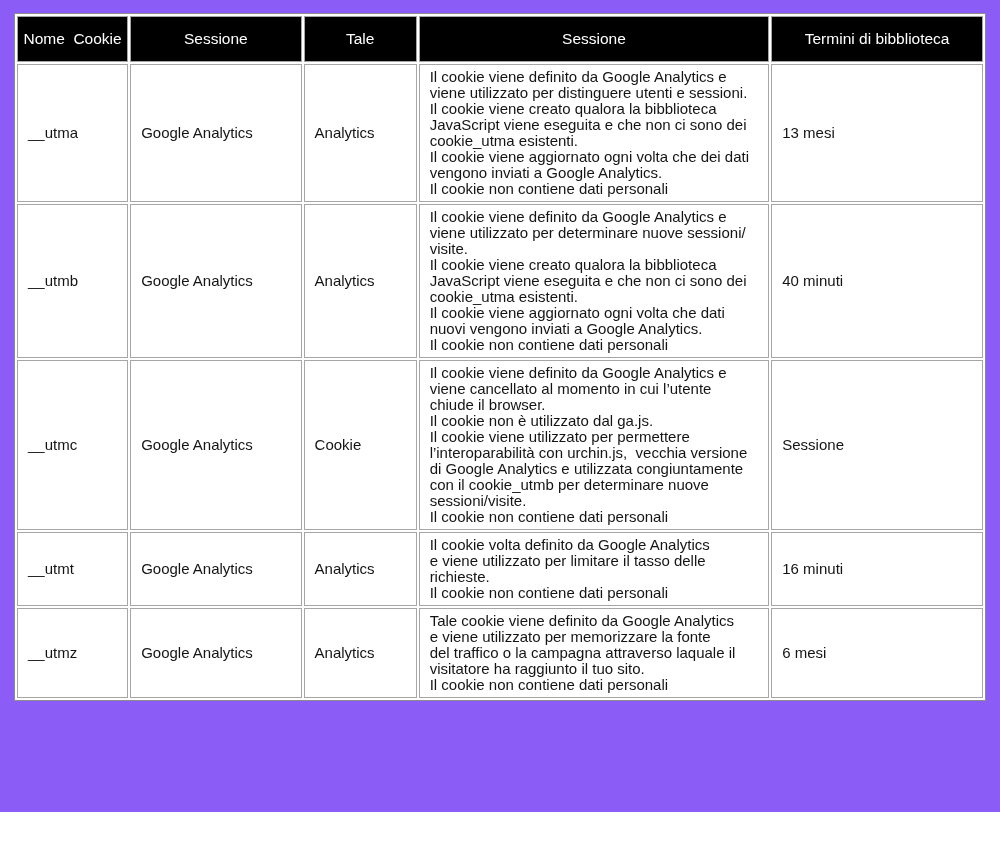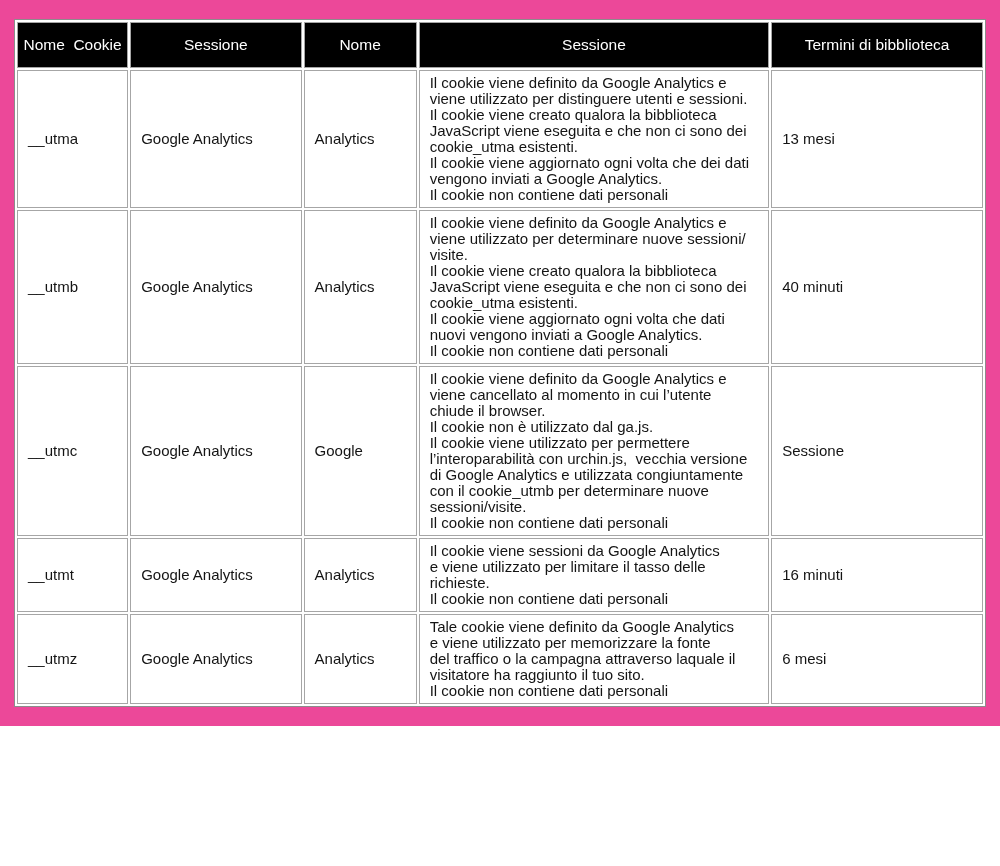--- a/index.html
+++ b/index.html
@@ -3,24 +3,24 @@
 <meta charset="utf-8">
 <style>
   html, body {
     margin: 0;
     padding: 0;
     background: #ffffff;
     font-family: "Liberation Sans", "DejaVu Sans", sans-serif;
   }
   .page {
     width: 1000px;
-    height: 726px;
-    background: #ec4899;
+    height: 812px;
+    background: #8b5cf6;
     box-sizing: border-box;
-    padding: 19px 14px;
+    padding: 13px 14px;
   }
   table.cookie-table {
     width: 100%;
     border-collapse: separate;
     border-spacing: 2px;
     background: #ffffff;
     border: 1px solid #8c8c8c;
     table-layout: fixed;
   }
   table.cookie-table th,
@@ -68,21 +68,21 @@
       <col class="c-nome">
         <col class="c-partner">
         <col class="c-tipo">
         <col class="c-obiet">
         <col class="c-term">
     </colgroup>
     <thead>
       <tr>
         <th>Nome  Cookie</th>
         <th>Sessione</th>
-        <th>Nome</th>
+        <th>Tale</th>
         <th>Sessione</th>
         <th>Termini di bibblioteca</th>
       </tr>
     </thead>
     <tbody>
       <tr>
         <td>__utma</td>
         <td>Google Analytics</td>
         <td>Analytics</td>
         <td class="obiettivo-cell">Il cookie viene definito da Google Analytics e
@@ -106,38 +106,38 @@
 JavaScript viene eseguita e che non ci sono dei
 cookie_utma esistenti.
 Il cookie viene aggiornato ogni volta che dati
 nuovi vengono inviati a Google Analytics.
 Il cookie non contiene dati personali</td>
         <td>40 minuti</td>
       </tr>
       <tr>
         <td>__utmc</td>
         <td>Google Analytics</td>
-        <td>Google</td>
+        <td>Cookie</td>
         <td class="obiettivo-cell">Il cookie viene definito da Google Analytics e
 viene cancellato al momento in cui l’utente
 chiude il browser.
 Il cookie non è utilizzato dal ga.js.
 Il cookie viene utilizzato per permettere
 l’interoparabilità con urchin.js,  vecchia versione
 di Google Analytics e utilizzata congiuntamente
 con il cookie_utmb per determinare nuove
 sessioni/visite.
 Il cookie non contiene dati personali</td>
         <td>Sessione</td>
       </tr>
       <tr>
         <td>__utmt</td>
         <td>Google Analytics</td>
         <td>Analytics</td>
-        <td class="obiettivo-cell">Il cookie viene sessioni da Google Analytics
+        <td class="obiettivo-cell">Il cookie volta definito da Google Analytics
 e viene utilizzato per limitare il tasso delle
 richieste.
 Il cookie non contiene dati personali</td>
         <td>16 minuti</td>
       </tr>
       <tr>
         <td>__utmz</td>
         <td>Google Analytics</td>
         <td>Analytics</td>
         <td class="obiettivo-cell">Tale cookie viene definito da Google Analytics

